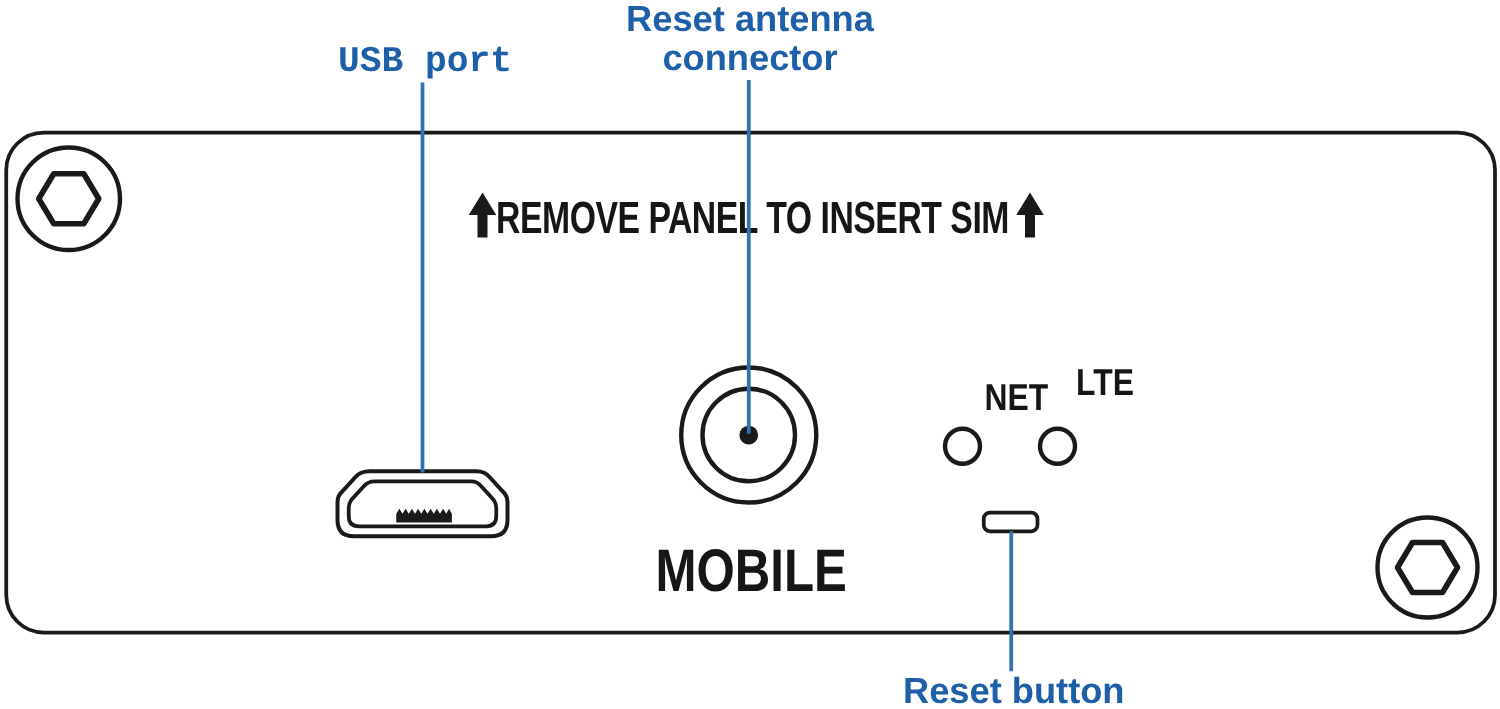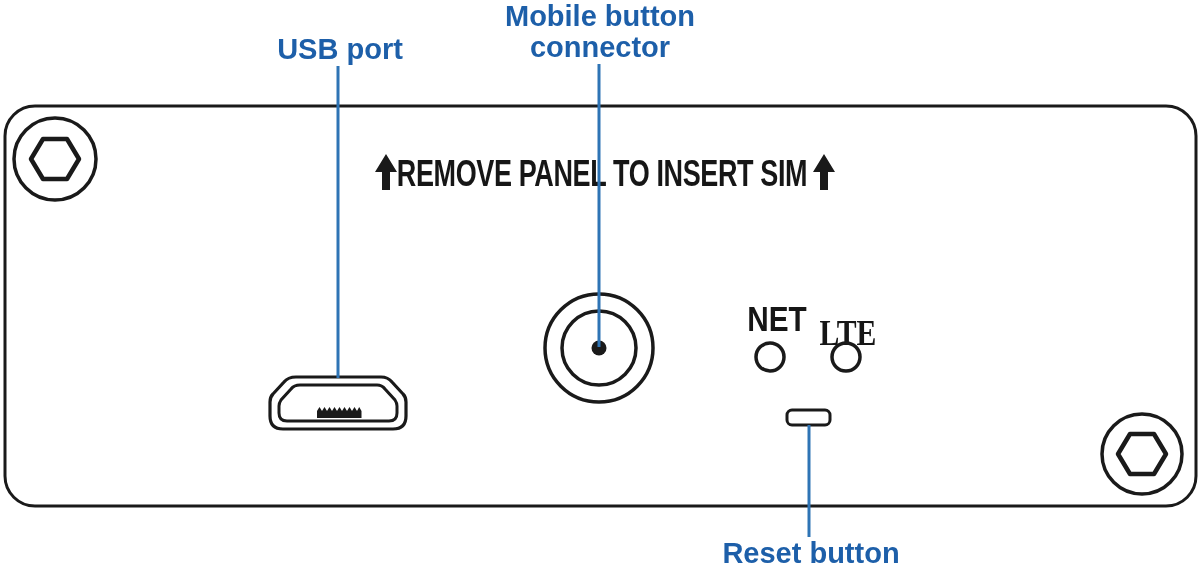--- a/index.html
+++ b/index.html
@@ -22,45 +22,46 @@
   }
   .ink{
     color:#161616;
     font-weight:bold;
   }
   .cond{display:inline-block;transform:scaleX(0.75);transform-origin:center;}
   .cond82{display:inline-block;transform:scaleX(0.82);transform-origin:center;}
   .cond85{display:inline-block;transform:scaleX(0.85);transform-origin:center;}
   .sim-notice{font-size:36px;line-height:36px;letter-spacing:-0.5px;}
   .port-label{font-size:48px;line-height:48px;}
-  .led-label{font-size:35px;line-height:35px;}
+  .led-label{font-size:30px;line-height:35px;margin-left:36px;}
   .wrap-label{white-space:normal;width:260px;}
   
   #drawing{position:absolute;left:0;top:0;z-index:3;pointer-events:none;}
   .txt{z-index:2;}
 </style>
 </head>
 <body>
 
 <div id="stage">
 
-  <div class="abs ctr blue-label txt" style="left:340px;top:34px;">USB port</div>
+  <div class="abs ctr blue-label txt" style="left:340px;top:34px;font-family:Liberation Mono, monospace;">USB port</div>
 
-  <div class="abs ctr blue-label txt wrap-label" style="left:600px;top:1px;">Mobile button connector</div>
+  <div class="abs ctr blue-label txt wrap-label" style="left:600px;top:1px;">Reset antenna connector</div>
 
   <div class="abs ctr blue-label txt" style="left:811px;top:538px;">Reset button</div>
 
   <div class="abs ctr ink sim-notice txt" style="left:602px;top:156px;"><span class="cond">REMOVE PANEL TO INSERT SIM</span></div>
 
 
+  <div class="abs ctr ink port-label txt" style="left:601px;top:434px;"><span class="cond82">MOBILE</span></div>
 
 
   <div class="abs ctr ink led-label txt" style="left:777px;top:301px;"><span class="cond85">NET</span></div>
 
-  <div class="abs ctr ink led-label txt" style="left:848px;top:316px;font-family:Liberation Serif, serif;"><span class="cond85">LTE</span></div>
+  <div class="abs ctr ink led-label txt" style="left:848px;top:289px;"><span class="cond85">LTE</span></div>
 
   <svg id="drawing" width="1200" height="567" viewBox="0 0 1200 567">
     <g fill="none" stroke="#1a1a1a">
 
       <rect x="5" y="106" width="1191" height="400" rx="30" ry="30" stroke-width="3"></rect>
 
       <g>
         <circle cx="55" cy="159" r="41" stroke-width="3.5"></circle>
         <polygon points="31,159 43,139 67,139 79,159 67,179 43,179" stroke-width="4.5" stroke-linejoin="round"></polygon>
       </g>

